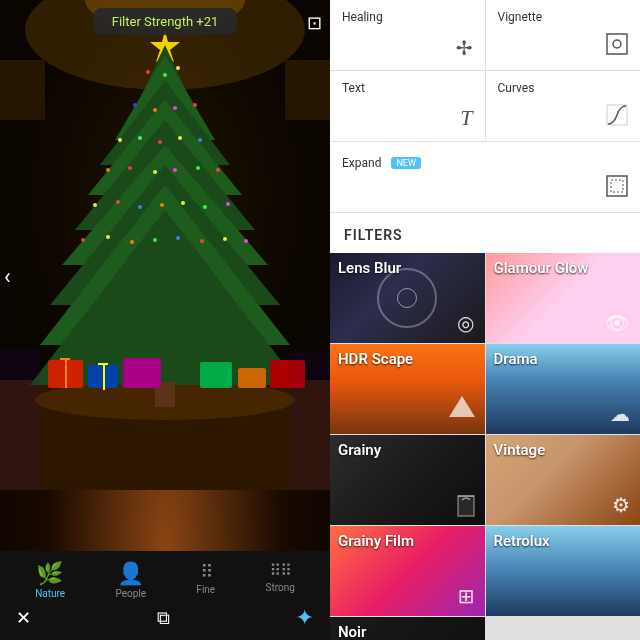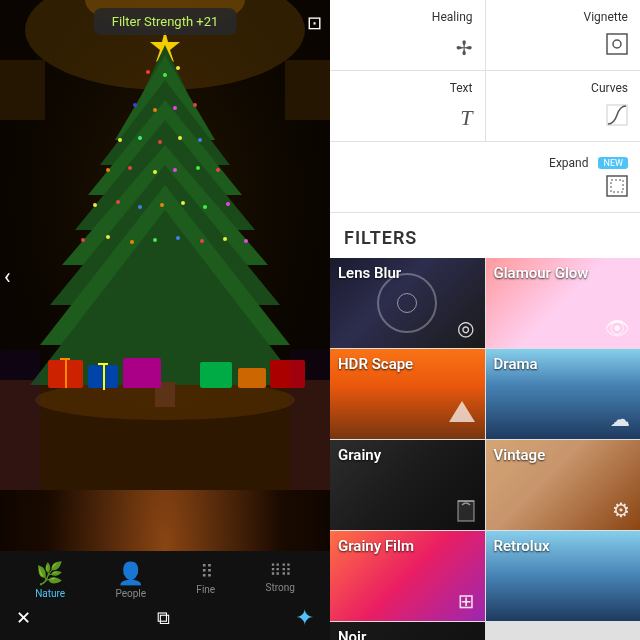--- a/index.html
+++ b/index.html
@@ -135,21 +135,20 @@
       overflow-y: auto;
       flex-shrink: 0;
     }
 
     .tools-grid {
       display: grid;
       grid-template-columns: 1fr 1fr;
       gap: 1px;
       background: #e0e0e0;
       border-bottom: 1px solid #e0e0e0;
-      text-align: right;
     }
 
     .tool-cell {
       background: #fff;
       padding: 10px 12px;
       cursor: pointer;
       min-height: 70px;
       position: relative;
       display: flex;
       flex-direction: column;
@@ -184,21 +183,21 @@
       vertical-align: middle;
     }
 
     
     .filters-section {
       background: #fff;
     }
 
     .filters-heading {
       padding: 14px 14px 10px 14px;
-      font-size: 18px;
+      font-size: 14px;
       font-weight: 600;
       color: #333;
       letter-spacing: 1px;
     }
 
     .filters-grid {
       display: grid;
       grid-template-columns: 1fr 1fr;
       gap: 1px;
       background: #e0e0e0;

